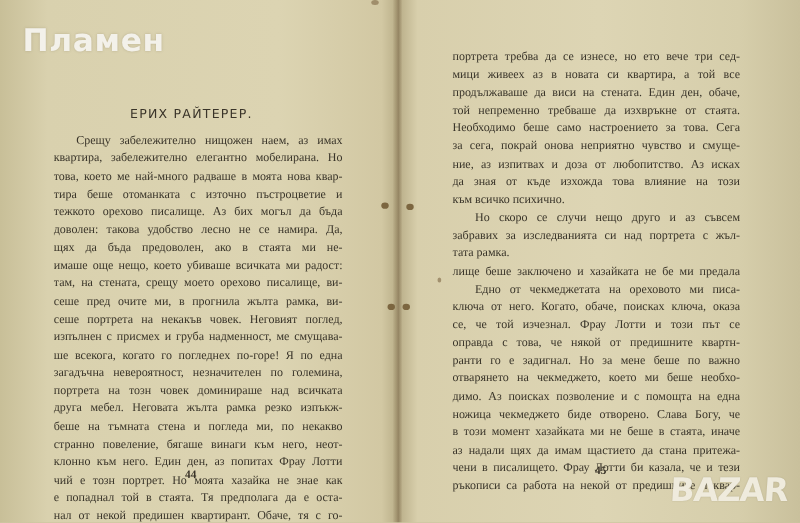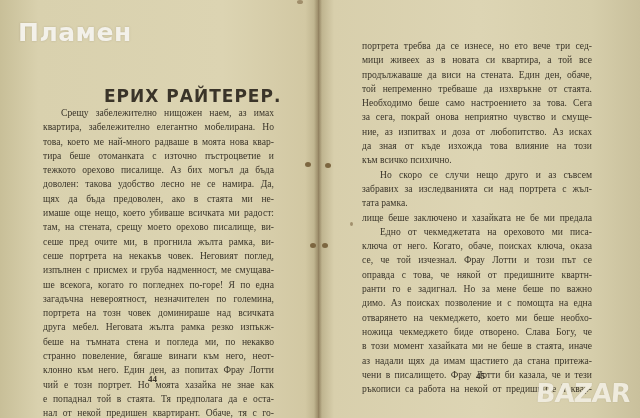--- a/index.html
+++ b/index.html
@@ -43,21 +43,21 @@
   .right-text { left:362px; top:39px; width:230px; }
   .line {
     display:block; white-space:nowrap; overflow:hidden;
     text-align-last:justify; text-align:justify;
   }
   .line.last { text-align-last:left; }
   .indent { padding-left:18px; }
   .chapter-title {
     position:absolute; left:104px; top:86px;
     font-family:"DejaVu Sans", sans-serif;
-    font-size:17px; letter-spacing:1px; color:#3a3429;font-weight:bold;
+    font-size:10px; letter-spacing:1px; color:#3a3429;
   }
   .page-num {
     position:absolute; font-size:9px; color:#3a3429; font-weight:bold;
   }
   .pn-left { left:148px; top:374px; }
   .pn-right { left:476px; top:371px; }
   .seller-name {
     position:absolute; left:18px; top:18px;
     font-family:"DejaVu Sans", sans-serif; font-weight:bold;
     font-size:25px; color:#f3f1ea; letter-spacing:.5px;
@@ -128,22 +128,22 @@
     <span class="line last">към всичко психично.</span>
     <span class="line indent">Но скоро се случи нещо друго и аз съвсем</span>
     <span class="line">забравих за изследванията си над портрета с жъл-</span>
     <span class="line last">тата рамка.</span>
     <span class="line">лище беше заключено и хазайката не бе ми предала</span>
     <span class="line indent">Едно от чекмеджетата на ореховото ми писа-</span>
     <span class="line">ключа от него. Когато, обаче, поисках ключа, оказа</span>
     <span class="line">се, че той изчезнал. Фрау Лотти и този път се</span>
     <span class="line">оправда с това, че някой от предишните квартн-</span>
     <span class="line">ранти го е задигнал. Но за мене беше по важно</span>
+    <span class="line">отварянето на чекмеджето, което ми беше необхо-</span>
     <span class="line">димо. Аз поисках позволение и с помощта на една</span>
-    <span class="line">отварянето на чекмеджето, което ми беше необхо-</span>
     <span class="line">ножица чекмеджето биде отворено. Слава Богу, че</span>
     <span class="line">в този момент хазайката ми не беше в стаята, иначе</span>
     <span class="line">аз надали щях да имам щастието да стана притежа-</span>
     <span class="line">чени в писалището. Фрау Лотти би казала, че и тези</span>
     <span class="line">ръкописи са работа на некой от предишните й квар-</span>
 
   </div>
   <div class="page-num pn-right">45</div>
 
   <div class="seller-name">Пламен</div>

